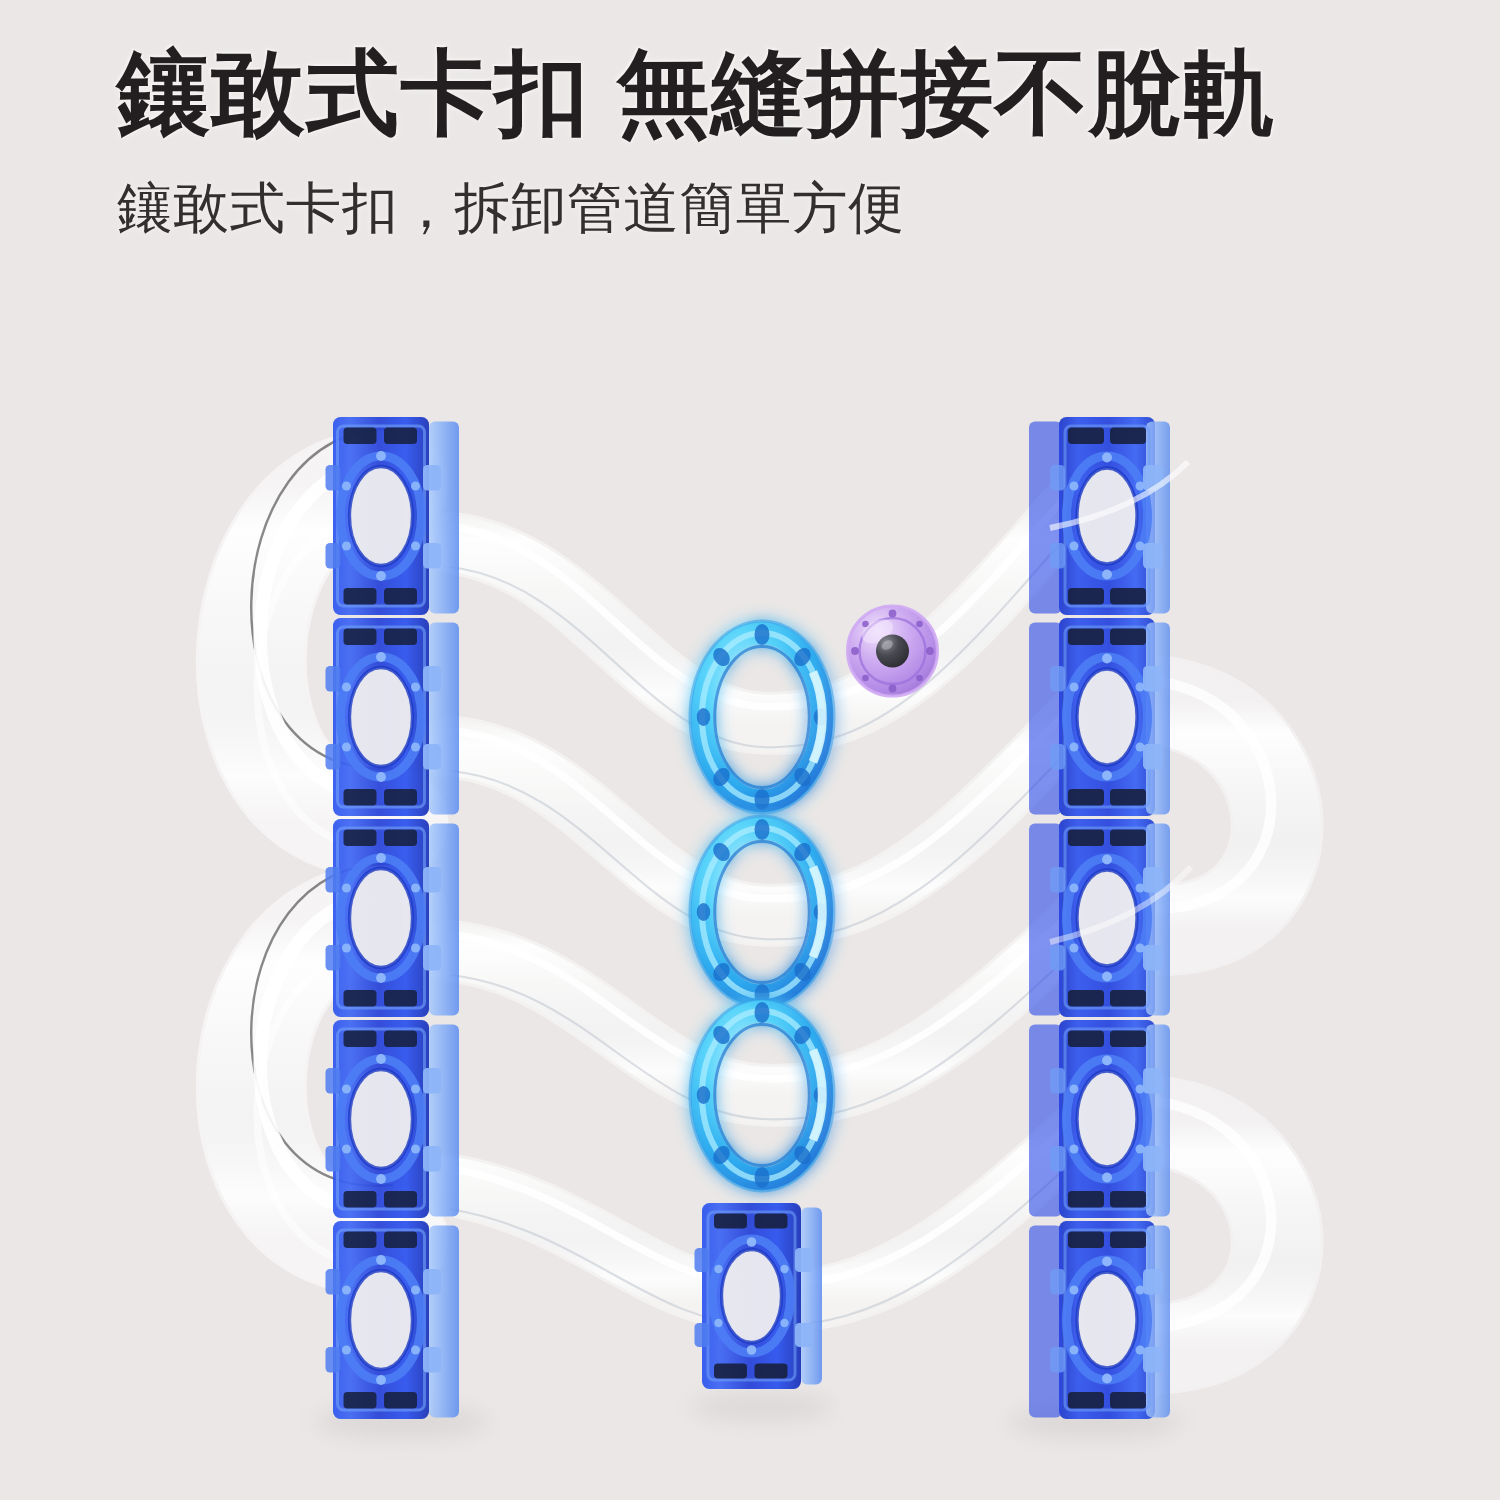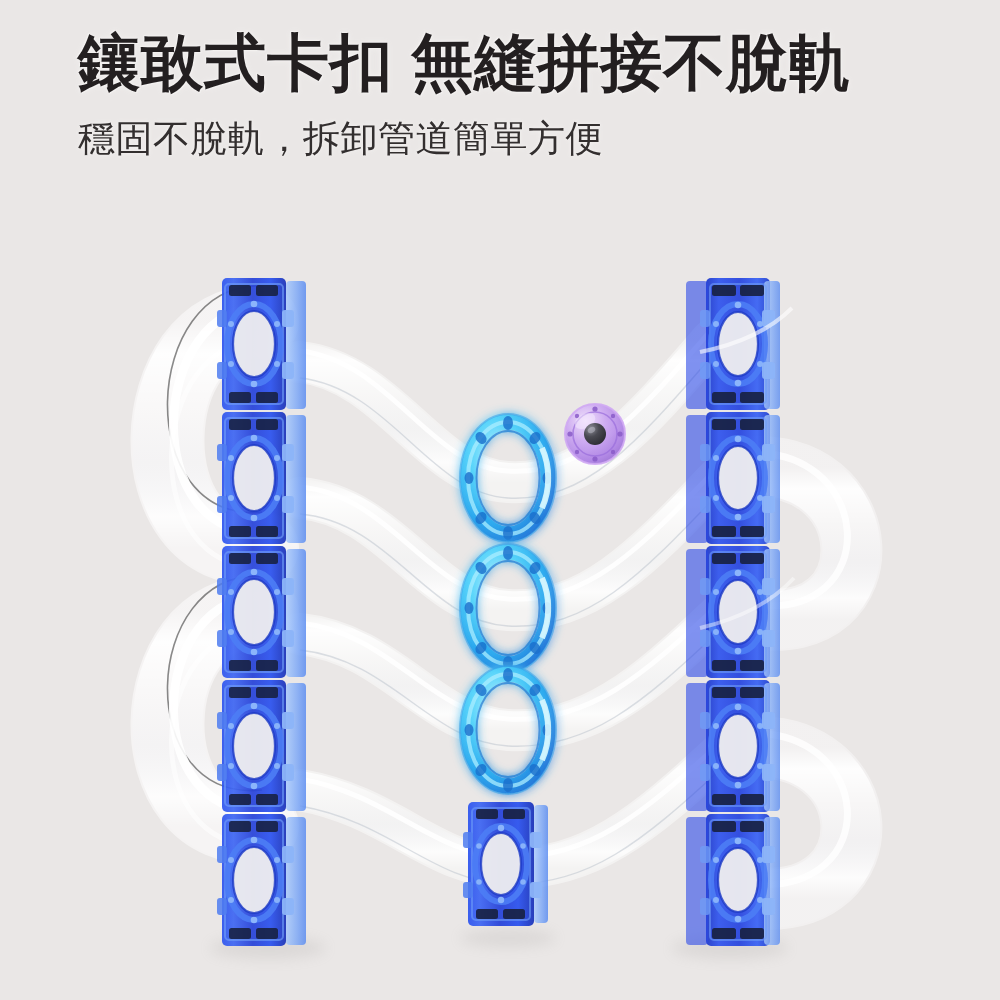--- a/index.html
+++ b/index.html
@@ -335,16 +335,16 @@
 
       <g opacity="0.75">
         <path d="M700,352 C740,344 770,330 792,308" fill="none" stroke="#ffffff" stroke-width="4" opacity="0.8"></path>
         <path d="M700,628 C742,618 772,602 794,578" fill="none" stroke="#ffffff" stroke-width="4" opacity="0.6"></path>
       </g>
     </svg>
   </div>
 
   <div class="text-block">
     <div class="headline">鑲敢式卡扣 無縫拼接不脫軌</div>
-    <div class="subhead">穩固不脫軌，拆卸管道簡單方便</div>
+    <div class="subhead">鑲敢式卡扣，拆卸管道簡單方便</div>
   </div>
 
 </div>
 
 </body></html>

